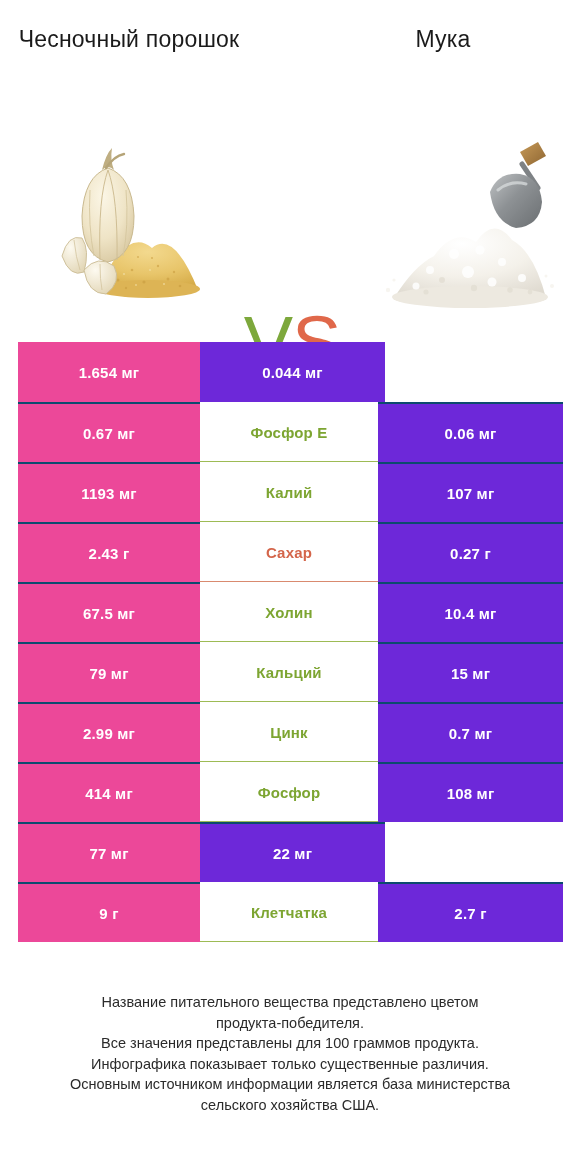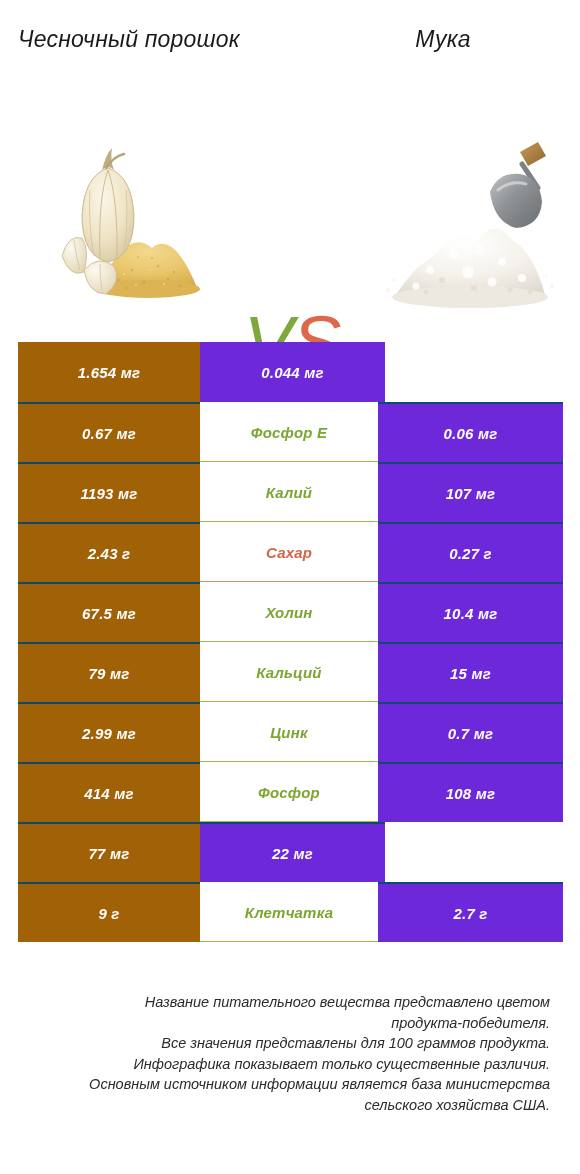--- a/index.html
+++ b/index.html
@@ -12,21 +12,20 @@
     font-family: "Liberation Sans", "DejaVu Sans", sans-serif;
     -webkit-font-smoothing: antialiased;
   }
 
   .page {
     position: relative;
     width: 580px;
     height: 1174px;
     background: #ffffff;
     overflow: hidden;
-    font-style: italic;
   }
 
   
   .header {
     position: absolute;
     top: 0;
     left: 0;
     width: 580px;
     height: 130px;
   }
@@ -92,21 +91,21 @@
     display: flex;
     align-items: center;
     justify-content: center;
     font-size: 15px;
     font-weight: 700;
     letter-spacing: 0.2px;
     white-space: nowrap;
   }
   .cell.left {
     width: 182px;
-    background: #a16207;
+    background: #ec4899;
     color: #ffffff;
   }
   .cell.mid {
     width: 178px;
     background: #ffffff;
     color: #7DA532;
     border-top: 1px solid transparent;
     border-bottom: 1px solid #9DBB55;
   }
   .cell.right {
@@ -127,21 +126,21 @@
   .row:last-child .cell.mid {
     border-bottom-color: #9DBB55;
   }
 
   
   .footnote {
     position: absolute;
     top: 992px;
     left: 30px;
     width: 520px;
-    text-align: right;
+    text-align: center;
     font-size: 14.5px;
     line-height: 1.42;
     color: #2b2b2b;
   }
   .footnote p { margin: 0; }
 </style>
 </head>
 <body>
 
 <div class="page">

